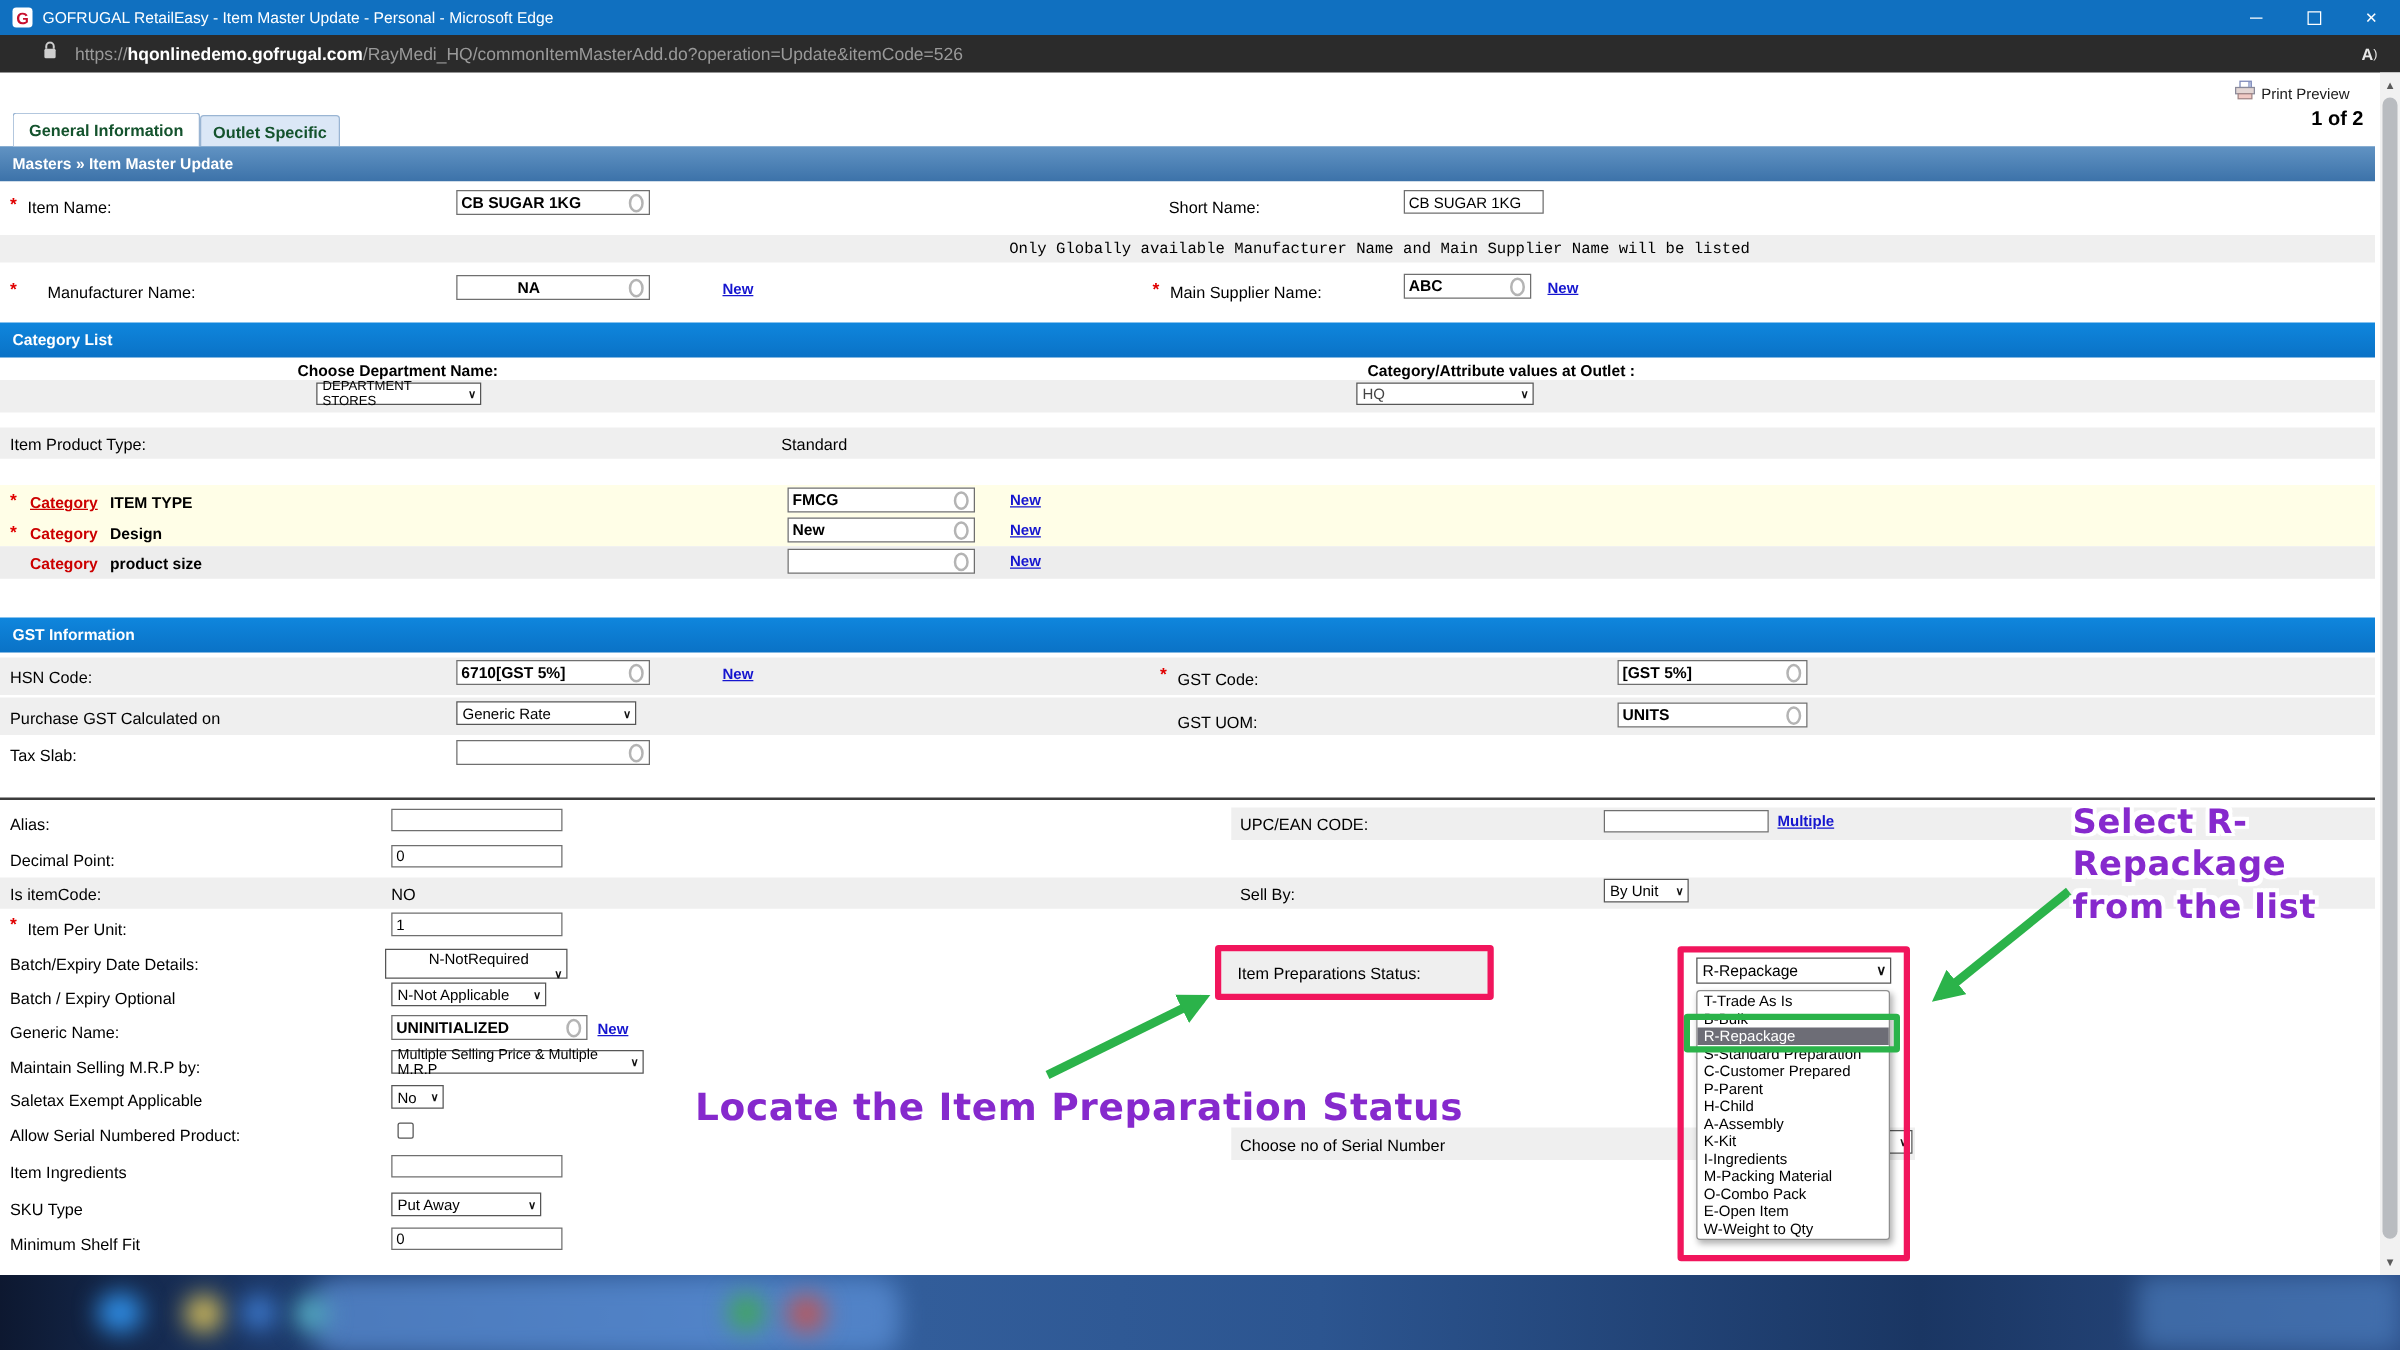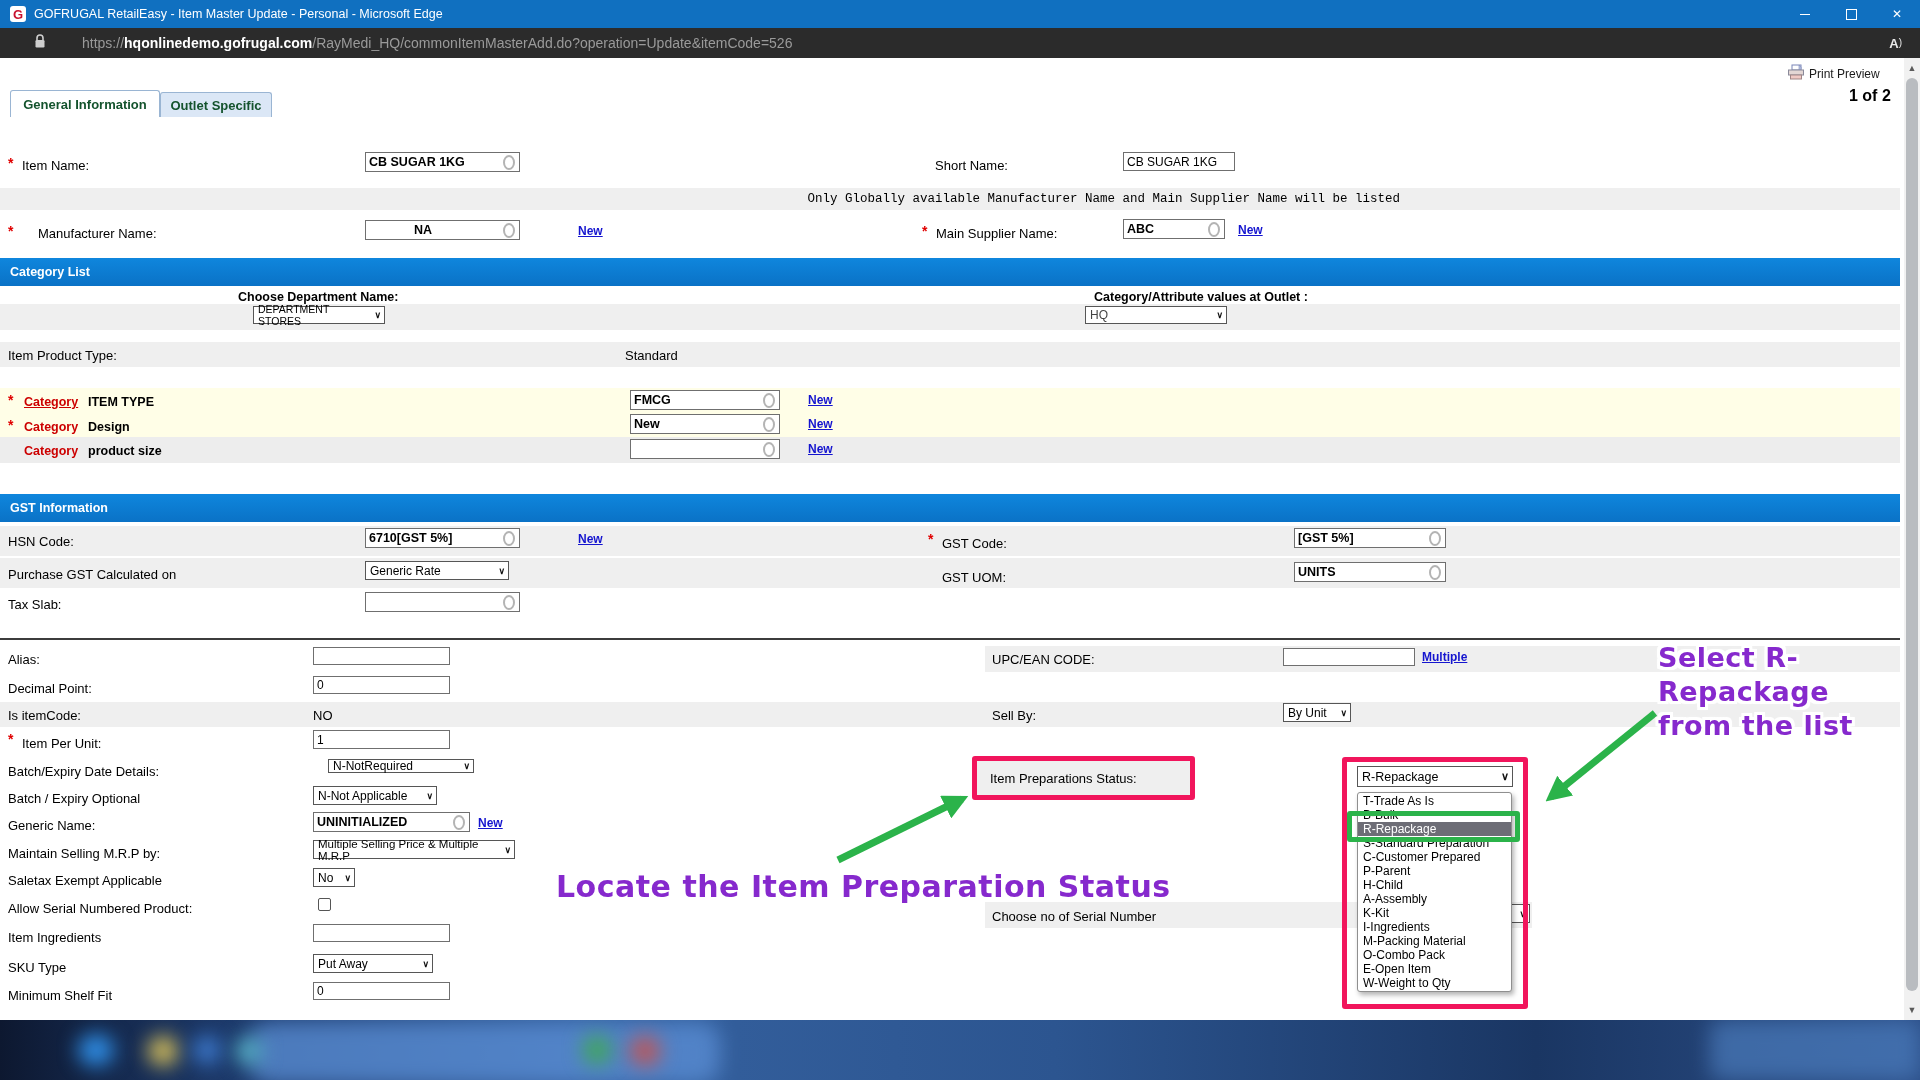--- a/index.html
+++ b/index.html
@@ -9,21 +9,21 @@
   
   .titlebar{left:0;top:0;width:1920px;height:28px;background:#1070c0;display:flex;align-items:center;}
   .favicon{width:16px;height:16px;margin-left:10px;background:#fff;border-radius:3px;
            display:flex;align-items:center;justify-content:center;
            color:#c8102e;font-weight:bold;font-size:13px;}
   .wtitle{color:#fff;font-size:12.5px;margin-left:8px;flex:1;white-space:nowrap;overflow:hidden;}
   .winbtns{display:flex;height:28px;}
   .wbtn{width:46px;height:28px;display:flex;align-items:center;justify-content:center;color:#fff;font-size:12px;}
   .min-glyph{width:10px;height:1px;background:#fff;}
   .max-glyph{width:9px;height:9px;border:1px solid #fff;}
-  .urlbar{left:0;top:28px;width:1920px;height:30px;background:#2b2b2b;display:flex;align-items:center;gap:22px;}
+  .urlbar{left:0;top:28px;width:1920px;height:30px;background:#2b2b2b;display:flex;align-items:center;}
   .urltxt{font-size:14px;color:#9a9a9a;margin-left:14px;white-space:nowrap;}
   .urltxt .domain{color:#fff;font-weight:bold;}
   .readaloud{margin-left:auto;margin-right:18px;color:#e8e8e8;font-size:13px;font-weight:bold;}
   .readaloud .wave{font-size:10px;font-weight:normal;vertical-align:2px;}
   
   .band{position:absolute;background:#efefef;}
   .cream{background:#fffee7;}
   .lbl{position:absolute;font-size:13px;color:#000;white-space:nowrap;}
   .blbl{font-weight:bold;font-size:12.5px;}
   .req{position:absolute;color:#e00000;font-weight:bold;font-size:14px;}
@@ -116,20 +116,21 @@
   </div>
   <div class="abs" style="left:1849px;top:87px;font-weight:bold;font-size:16px;">1 of 2</div>
 
   <div class="tab" style="left:10px;top:90px;width:150px;height:27px;background:#fff;z-index:2;">
       <span>General Information</span>
     </div>
   <div class="tab" style="left:160px;top:92px;width:112px;height:25px;background:#dbe7f6;">
       <span>Outlet Specific</span>
     </div>
 
+  <div class="bluebar mastersbar" style="top:117px;">Masters » Item Master Update</div>
 
   <div class="band" style="left:0;top:188px;width:1900px;height:22px;"></div>
   <div class="band" style="left:0;top:304px;width:1900px;height:26px;"></div>
   <div class="band" style="left:0;top:342px;width:1900px;height:25px;"></div>
   <div class="band cream" style="left:0;top:388px;width:1900px;height:24px;"></div>
   <div class="band cream" style="left:0;top:412px;width:1900px;height:25px;"></div>
   <div class="band" style="left:0;top:437px;width:1900px;height:26px;background:#ededed;"></div>
   <div class="band" style="left:0;top:526px;width:1900px;height:30px;"></div>
   <div class="band" style="left:0;top:558px;width:1900px;height:30px;"></div>
   <div class="band" style="left:985px;top:646px;width:915px;height:26px;"></div>
@@ -227,21 +228,21 @@
   <input class="inp" style="left: 313px; top: 676px; width: 137px; height: 18px;" value="0">
 
   <span class="lbl" style="left:8px;top:708px;">Is itemCode:</span>
   <span class="lbl" style="left:313px;top:708px;">NO</span>
 
   <span class="req" style="left:8px;top:731px;">*</span>
   <span class="lbl" style="left:22px;top:736px;">Item Per Unit:</span>
   <input class="inp" style="left: 313px; top: 730px; width: 137px; height: 19px;" value="1">
 
   <span class="lbl" style="left:8px;top:764px;">Batch/Expiry Date Details:</span>
-  <div class="sel" style="left:328px;top:759px;width:146px;height:14px;">
+  <div class="sel" style="left:308px;top:759px;width:146px;height:24px;flex-direction:column;">
       <span>N-NotRequired</span>
       <span class="chev">∨</span>
     </div>
 
   <span class="lbl" style="left:8px;top:791px;">Batch / Expiry Optional</span>
   <div class="sel" style="left:313px;top:786px;width:124px;height:19px;">
       <span>N-Not Applicable</span>
       <span class="chev">∨</span>
     </div>
 

